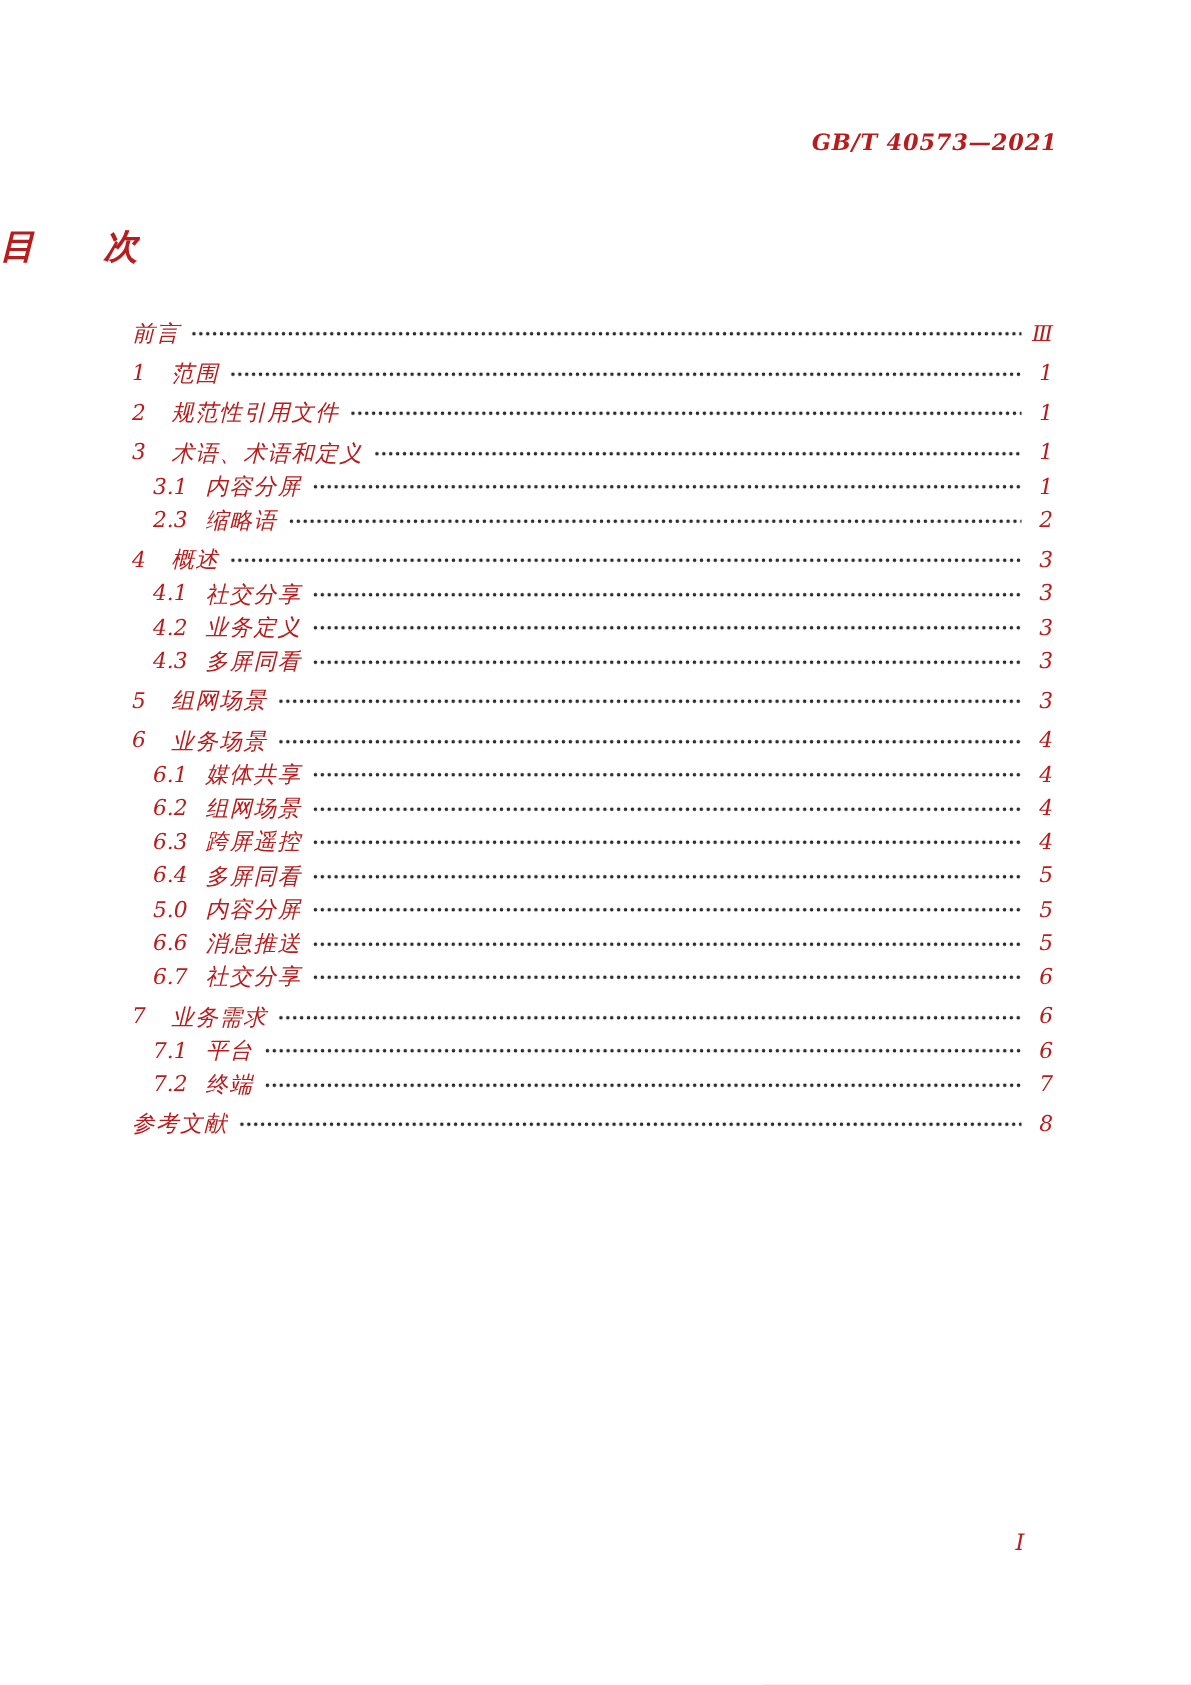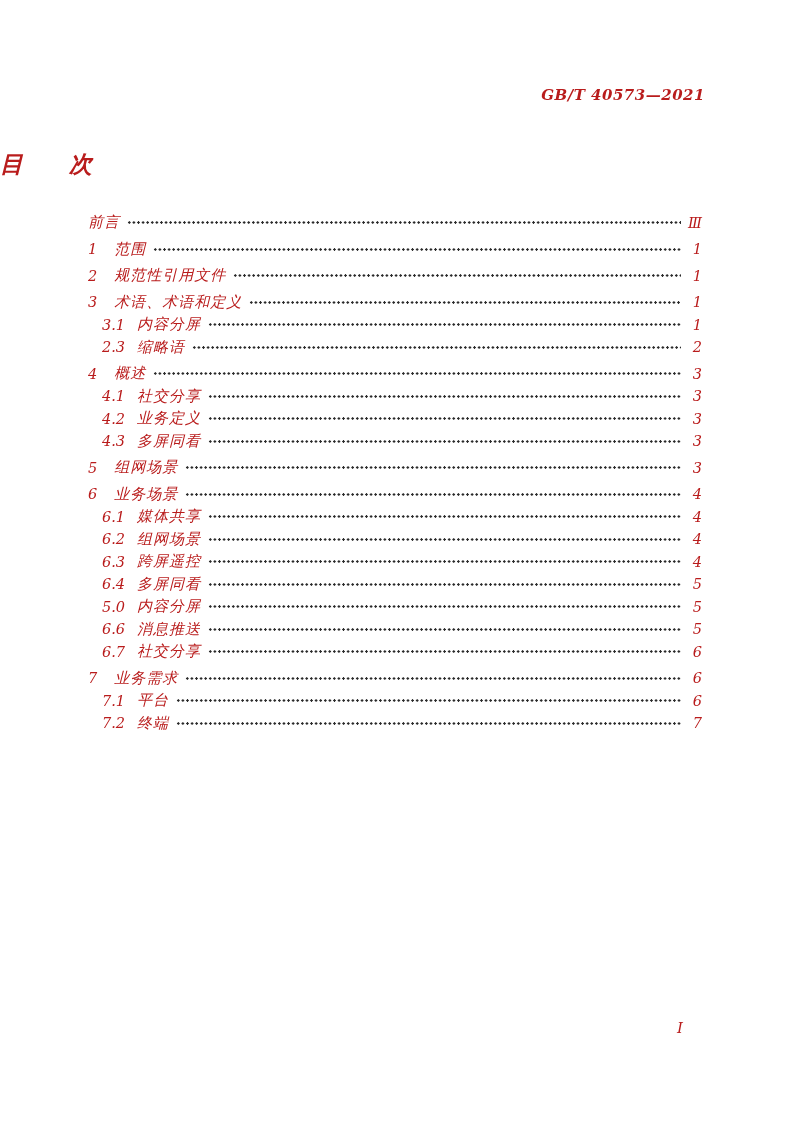--- a/index.html
+++ b/index.html
@@ -214,16 +214,21 @@
         <span class="label">平台</span>
         <span class="leader"></span>
         <span class="pg">6</span>
       </div>
       <div class="toc-row level1">
         <span class="num">7.2</span>
         <span class="label">终端</span>
         <span class="leader"></span>
         <span class="pg">7</span>
       </div>
+      <div class="toc-row level0">
+        <span class="label">参考文献</span>
+        <span class="leader"></span>
+        <span class="pg">8</span>
+      </div>
     </div>
 
   <div class="footer-pg">Ⅰ</div>
 </div>
 
 </body></html>

